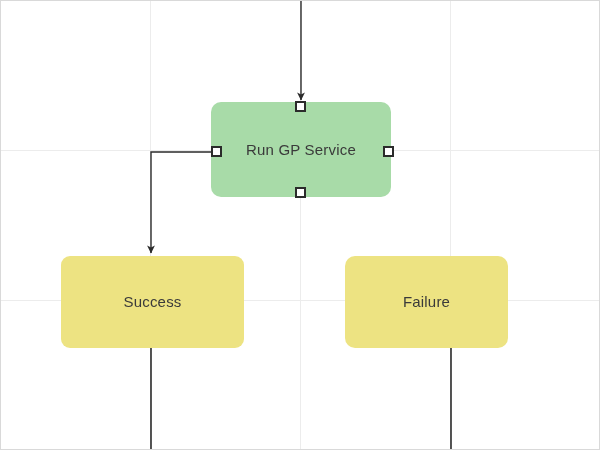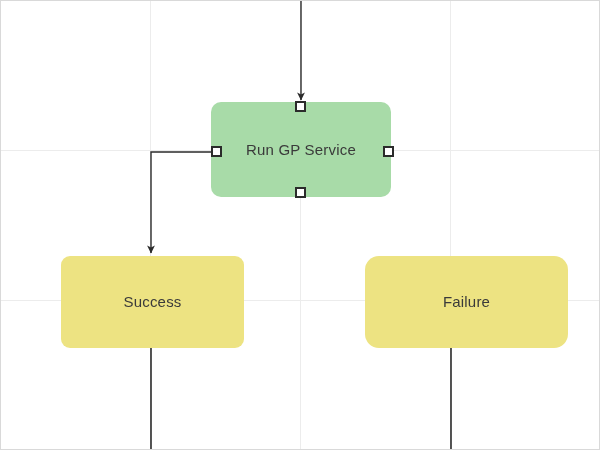--- a/index.html
+++ b/index.html
@@ -106,21 +106,21 @@
   </svg>
 
   <div class="node node-green" style="left:210px; top:101px; width:180px; height:95px;">
     <span class="node-label">Run GP Service</span>
   </div>
 
   <div class="node node-yellow" style="left:60px; top:255px; width:183px; height:92px;border-radius:9px;">
     <span class="node-label">Success</span>
   </div>
 
-  <div class="node node-yellow" style="left:364px; top:255px; width:203px; height:92px;border-radius:14px;">
+  <div class="node node-yellow" style="left:344px; top:255px; width:163px; height:92px;">
     <span class="node-label">Failure</span>
   </div>
 
   <div class="port" style="left:294px; top:100px;"></div>
   <div class="port" style="left:210px; top:145px;"></div>
   <div class="port" style="left:382px; top:145px;"></div>
   <div class="port" style="left:294px; top:186px;"></div>
 
 </div>
 

